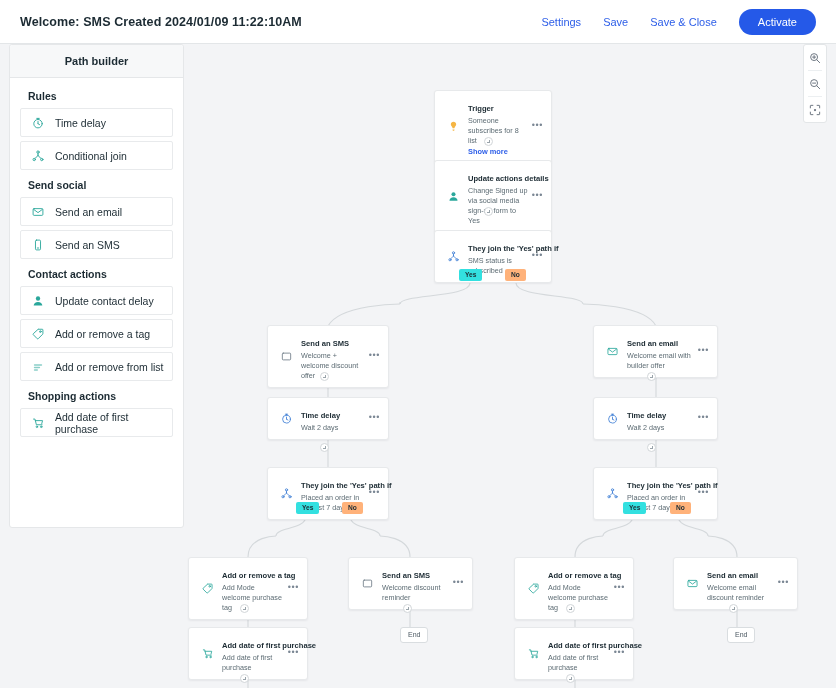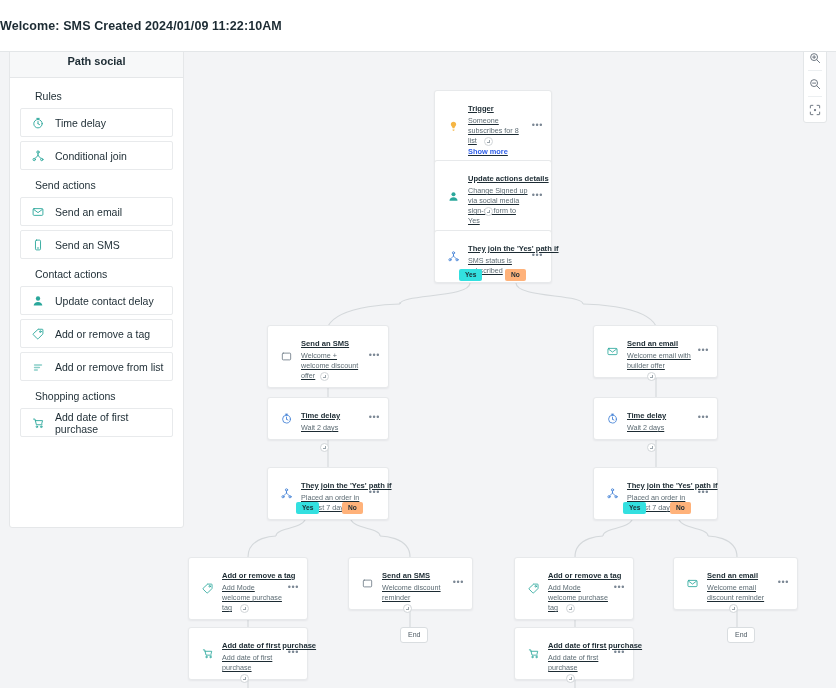--- a/index.html
+++ b/index.html
@@ -8,28 +8,29 @@
     width: 836px; height: 688px;
     font-family: "Liberation Sans", sans-serif;
     background: #f3f4f6;
     color: #1c2b33;
     overflow: hidden;
     position: relative;
   }
 
   
   #topbar {
-    height: 52px;
+    height: 44px;
     background: #ffffff;
     border-bottom: 1px solid #e3e6e8;
     display: flex;
     align-items: center;
-    padding: 0 0;
+    padding: 0 20px;
     position: relative;
     z-index: 30;
+    justify-content: flex-end;
   }
   #topbar .title {
     font-size: 12.5px;
     font-weight: bold;
     color: #1c2b33;
     letter-spacing: 0.1px;
     white-space: nowrap;
   }
   #topbar .actions {
     margin-left: auto;
@@ -79,23 +80,23 @@
     display: flex;
     align-items: center;
     justify-content: center;
     font-size: 11px;
     font-weight: bold;
     color: #1c2b33;
   }
   #sidebar .panel-body { padding: 8px 10px 10px 10px; }
   .group-label {
     font-size: 10.5px;
-    font-weight: normal;
-    color: #1c2b33;
-    margin: 9px 0 6px 15px;
+    font-weight: bold;
+    color: #1c2b33;
+    margin: 9px 0 6px 8px;
   }
   .group-label.first { margin-top: 4px; }
   .tool-item {
     display: flex;
     align-items: center;
     height: 29px;
     border: 1px solid #e8eaec;
     border-radius: 2px;
     background: #fff;
     margin-bottom: 4px;
@@ -132,21 +133,21 @@
     align-items: center;
     padding: 6px 6px 6px 8px;
     z-index: 5;
     cursor: pointer;
   }
   .node .n-ico {
     width: 20px; flex: none;
     display: flex; align-items: center; justify-content: center;
     margin-right: 5px;
   }
-  .node .n-body { flex: 1 1 auto; min-width: 0; text-decoration: underline; }
+  .node .n-body { flex: 1 1 auto; min-width: 0; }
   .node .n-title {
     font-size: 7.6px;
     font-weight: bold;
     color: #1c2b33;
     line-height: 1.35;
     white-space: nowrap;
   }
   .node .n-sub {
     font-size: 7.2px;
     color: #5c6b73;
@@ -232,26 +233,32 @@
     display: flex; align-items: center; justify-content: center;
     cursor: pointer;
   }
   #zoomctl .zsep { height: 1px; background: #eceff1; margin: 0 4px; }
 </style>
 </head>
 <body>
 
 <div id="topbar">
   <div class="title">Welcome: SMS Created 2024/01/09 11:22:10AM</div>
+  <div class="actions">
+    <span class="link">Settings</span>
+    <span class="link">Save</span>
+    <span class="link">Save &amp; Close</span>
+    <button class="primary-btn">Activate</button>
+  </div>
 </div>
 
 <div id="workspace">
 
   <div id="sidebar">
-    <div class="panel-head">Path social</div>
+    <div class="panel-head">Path builder</div>
     <div class="panel-body" id="sidebar-body">
         <div class="group-label first">Rules</div>
         <div class="tool-item">
           <span class="ico">
             <svg width="14" height="14" viewBox="0 0 20 20" fill="none" stroke="#2aa79b" stroke-width="1.3" stroke-linecap="round" stroke-linejoin="round">
               <circle cx="10" cy="11" r="6"></circle>
               <line x1="10" y1="11" x2="10" y2="7.8"></line>
               <line x1="10" y1="11" x2="12.3" y2="12.4"></line>
               <line x1="8.2" y1="3.4" x2="11.8" y2="3.4"></line>
               <line x1="10" y1="3.4" x2="10" y2="5"></line>
@@ -264,21 +271,21 @@
             <svg width="14" height="14" viewBox="0 0 20 20" fill="none" stroke="#2aa79b" stroke-width="1.3" stroke-linecap="round" stroke-linejoin="round">
               <circle cx="10" cy="4.4" r="1.7"></circle>
               <circle cx="4.6" cy="15" r="1.7"></circle>
               <circle cx="15.4" cy="15" r="1.7"></circle>
               <path d="M10 6.1v2.6M10 8.7C10 11 7.4 11.4 5.6 13.4"></path>
               <path d="M10 8.7c0 2.3 2.6 2.7 4.4 4.7"></path>
             </svg>
           </span>
           <span class="lbl">Conditional join</span>
         </div>
-        <div class="group-label">Send actions</div>
+        <div class="group-label">Send social</div>
         <div class="tool-item">
           <span class="ico">
             <svg width="14" height="14" viewBox="0 0 20 20" fill="none" stroke="#2aa79b" stroke-width="1.3" stroke-linecap="round" stroke-linejoin="round">
               <rect x="3" y="5.2" width="14" height="9.6" rx="1.4"></rect>
               <path d="M3.8 6.3l6.2 4.6 6.2-4.6"></path>
             </svg>
           </span>
           <span class="lbl">Send an email</span>
         </div>
         <div class="tool-item">

